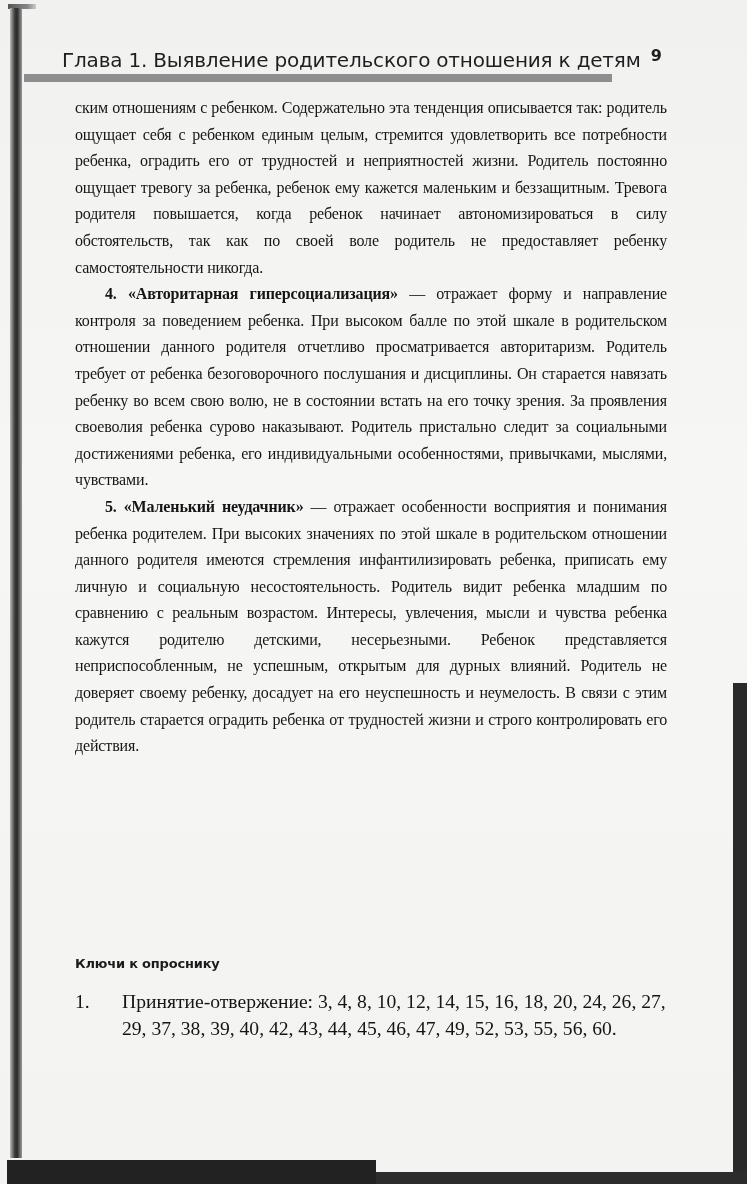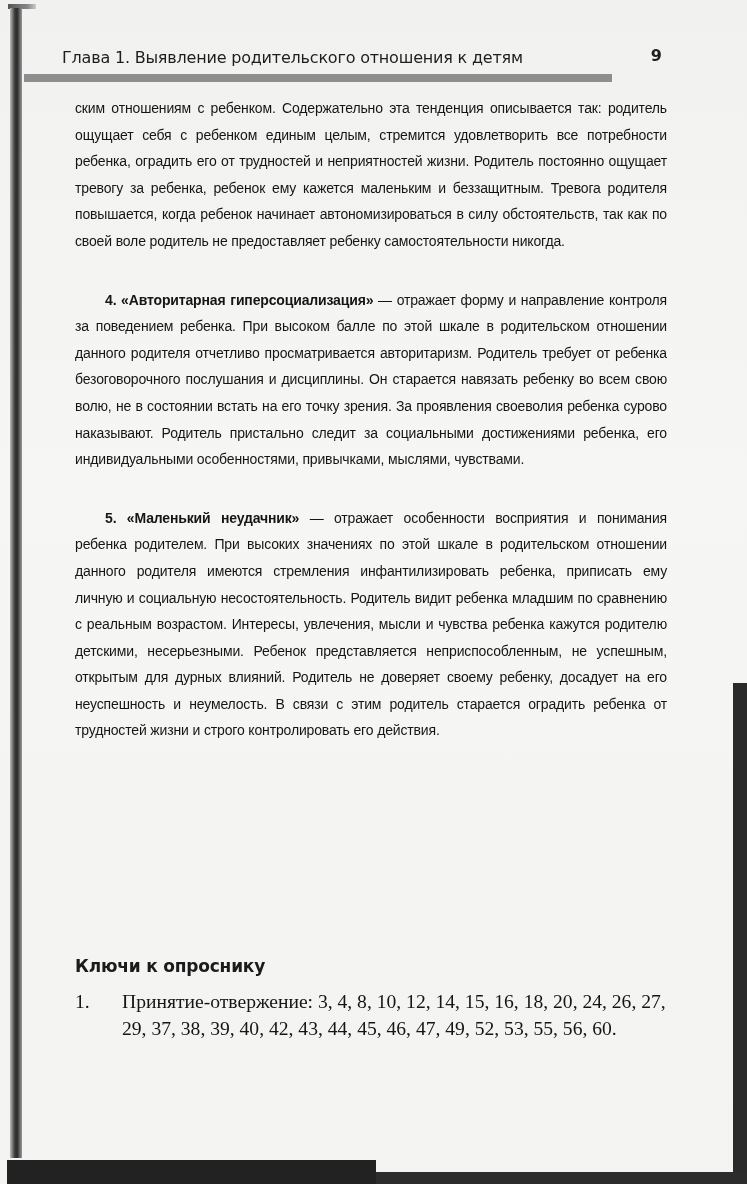--- a/index.html
+++ b/index.html
@@ -29,42 +29,42 @@
     }
     .bottom-edge-right {
       position: absolute; left: 376px; top: 1172px; width: 371px; height: 12px;
       background: #2c2c2c;
     }
     .header {
       position: absolute; left: 62px; top: 44px; width: 606px; height: 30px;
     }
     .running-title {
       position: absolute; left: 0; top: 4px;
-      font-family: "DejaVu Sans", sans-serif; font-size: 16px; color: #1e1e1e;
+      font-family: "DejaVu Sans", sans-serif; font-size: 20px; color: #1e1e1e;
       letter-spacing: -0.2px;
     }
     .page-number {
       position: absolute; right: 6px; top: 2px;
       font-family: "DejaVu Sans", sans-serif; font-size: 16px; font-weight: bold; color: #1e1e1e;
     }
     .header-rule {
       position: absolute; left: 24px; top: 74px; width: 588px; height: 8px;
       background: #8e8e8e;
     }
     .body-text {
       position: absolute; left: 75px; top: 95px; width: 592px;
-      font-family: Liberation Sans, sans-serif; font-size: 14px; line-height: 26.6px;
+      font-family: Liberation Serif, serif; font-size: 16px; line-height: 26.6px;
       color: #151515; text-align: justify; letter-spacing: -0.15px;
     }
     .body-text p { margin: 0; }
-    .body-text p.indent { text-indent: 30px; margin-top: 32px; }
+    .body-text p.indent { text-indent: 30px; }
     .term { font-weight: bold; }
     .section-heading {
       position: absolute; left: 75px; top: 956px;
-      font-family: "DejaVu Sans", sans-serif; font-size: 17px; font-weight: bold; color: #1b1b1b;
+      font-family: "DejaVu Sans", sans-serif; font-size: 13px; font-weight: bold; color: #1b1b1b;
       letter-spacing: -0.2px;
     }
     .keys-list {
       position: absolute; left: 75px; top: 989px; width: 595px;
       font-family: "Liberation Serif", serif; font-size: 19.6px; line-height: 26.6px; color: #151515;
     }
     .key-item { display: flex; }
     .key-num { width: 27px; flex: none; }
     .key-text { flex: 1; margin-left: 20px; }
   </style>

